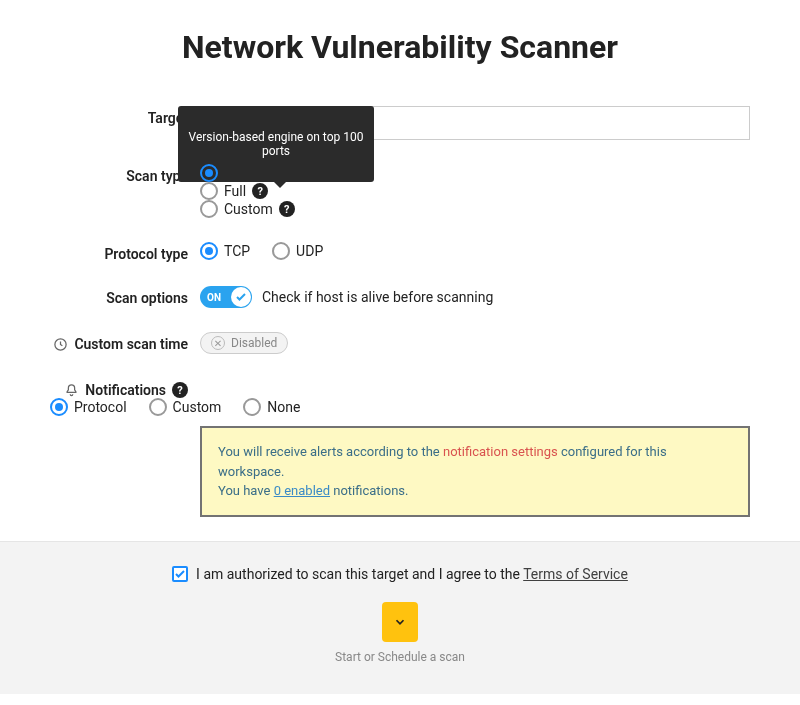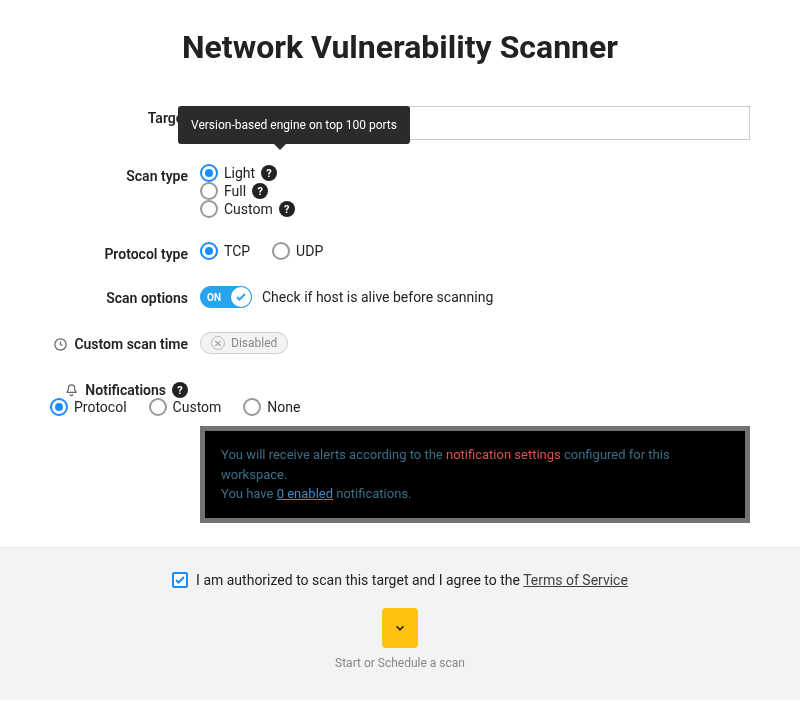--- a/index.html
+++ b/index.html
@@ -15,32 +15,32 @@
     input[type=text].target { width: 100%; height: 34px; border: 1px solid #ccc; padding: 4px 8px; font-size: 14px; }
     
     .radio-list { display: flex; flex-direction: column; }
     .radio-line { display: flex; gap: 22px; }
     .radio-item { display: flex; align-items: center; gap: 6px; }
     .radio { width: 18px; height: 18px; border: 2px solid #999; border-radius: 50%; position: relative; }
     .radio.checked { border-color: #1a8cff; }
     .radio.checked::after { content:""; position:absolute; top:3px; left:3px; width:8px; height:8px; background:#1a8cff; border-radius:50%; }
     .help { width:16px; height:16px; border-radius:50%; background:#222; color:#fff; font-size:11px; font-weight:700; display:inline-flex; align-items:center; justify-content:center; }
     
-    .tooltip { position:absolute; top:-58px; left:-22px; background:#2b2b2b; color:#fff; font-size:12px; text-align:center; padding:12px 10px; border-radius:3px; width:232px; }
+    .tooltip { position:absolute; top:-58px; left:-22px; background:#2b2b2b; color:#fff; font-size:12px; text-align:center; padding:24px 10px; border-radius:3px; width:196px; }
     .tooltip::after { content:""; position:absolute; bottom:-6px; left:96px; border:6px solid transparent; border-top-color:#2b2b2b; border-bottom:none; }
     
     .toggle { display:inline-flex; align-items:center; gap:10px; }
     .switch { width:52px; height:22px; background:#2aa3ef; border-radius:11px; position:relative; display:flex; align-items:center; color:#fff; font-size:10px; font-weight:700; padding-left:7px; }
     .switch .knob { position:absolute; right:1px; top:1px; width:20px; height:20px; background:#fff; border-radius:50%; display:flex; align-items:center; justify-content:center; }
     .switch .knob svg { width:12px; height:12px; }
     
     .pill { display:inline-flex; align-items:center; gap:6px; border:1px solid #ccc; background:#f3f3f3; color:#888; border-radius:12px; padding:3px 10px; font-size:12px; }
     .pill .x { width:14px; height:14px; border:1px solid #bbb; border-radius:50%; display:flex; align-items:center; justify-content:center; font-size:10px; color:#999; }
     
-    .info-box { background:#000000; border:5px solid #737373; color:#3b6e88; padding:14px 16px; font-size:13px; line-height:1.5; }
+    .info-box { background:#fef9c3; border:2px solid #737373; color:#3b6e88; padding:14px 16px; font-size:13px; line-height:1.5; }
     .info-box .link { color:#d9534f; text-decoration:none; }
     .info-box .ulink { color:#3b8bc6; text-decoration:underline; }
     
     .footer { background:#f3f3f3; border-top:1px solid #e5e5e5; padding:24px 50px 30px; text-align:center; }
     .consent { display:flex; align-items:center; justify-content:center; gap:8px; margin-bottom:20px; }
     .chk { width:16px; height:16px; border:2px solid #1a8cff; border-radius:2px; display:flex; align-items:center; justify-content:center; background:#fff; }
     .chk svg { width:12px; height:12px; }
     .tos { color:#404040; }
     .btnrow { display:flex; align-items:center; justify-content:center; gap:6px; }
     .btn-primary { background:#ffc20e; border:none; border-radius:4px; padding:10px 20px; font-weight:700; font-size:15px; display:flex; align-items:center; gap:8px; color:#222; }

